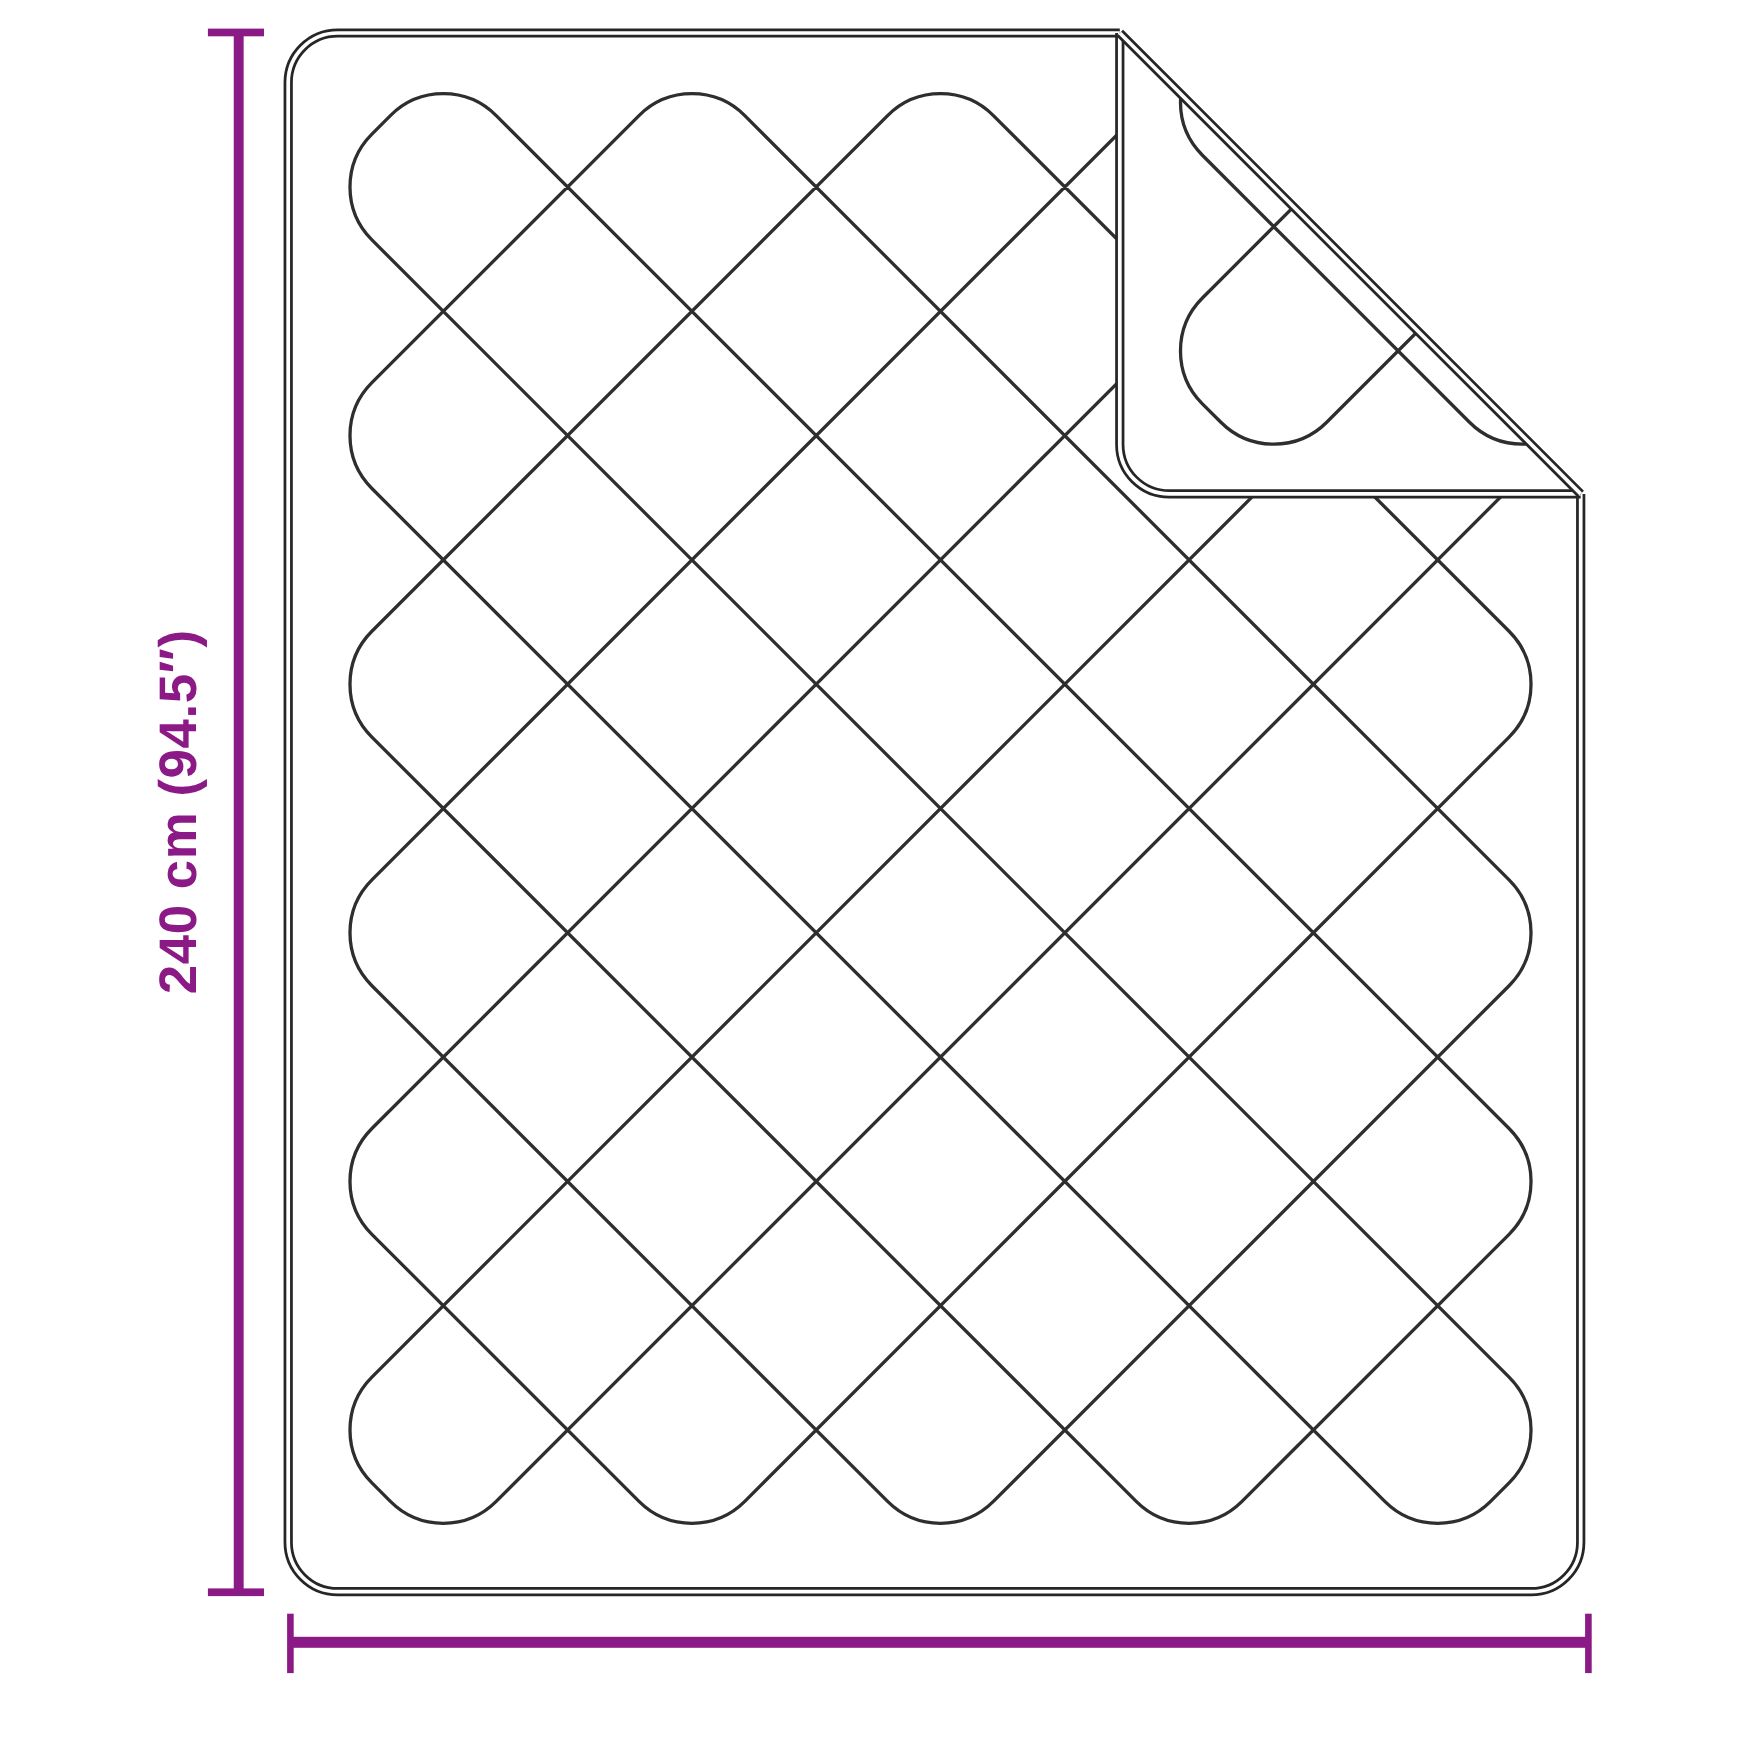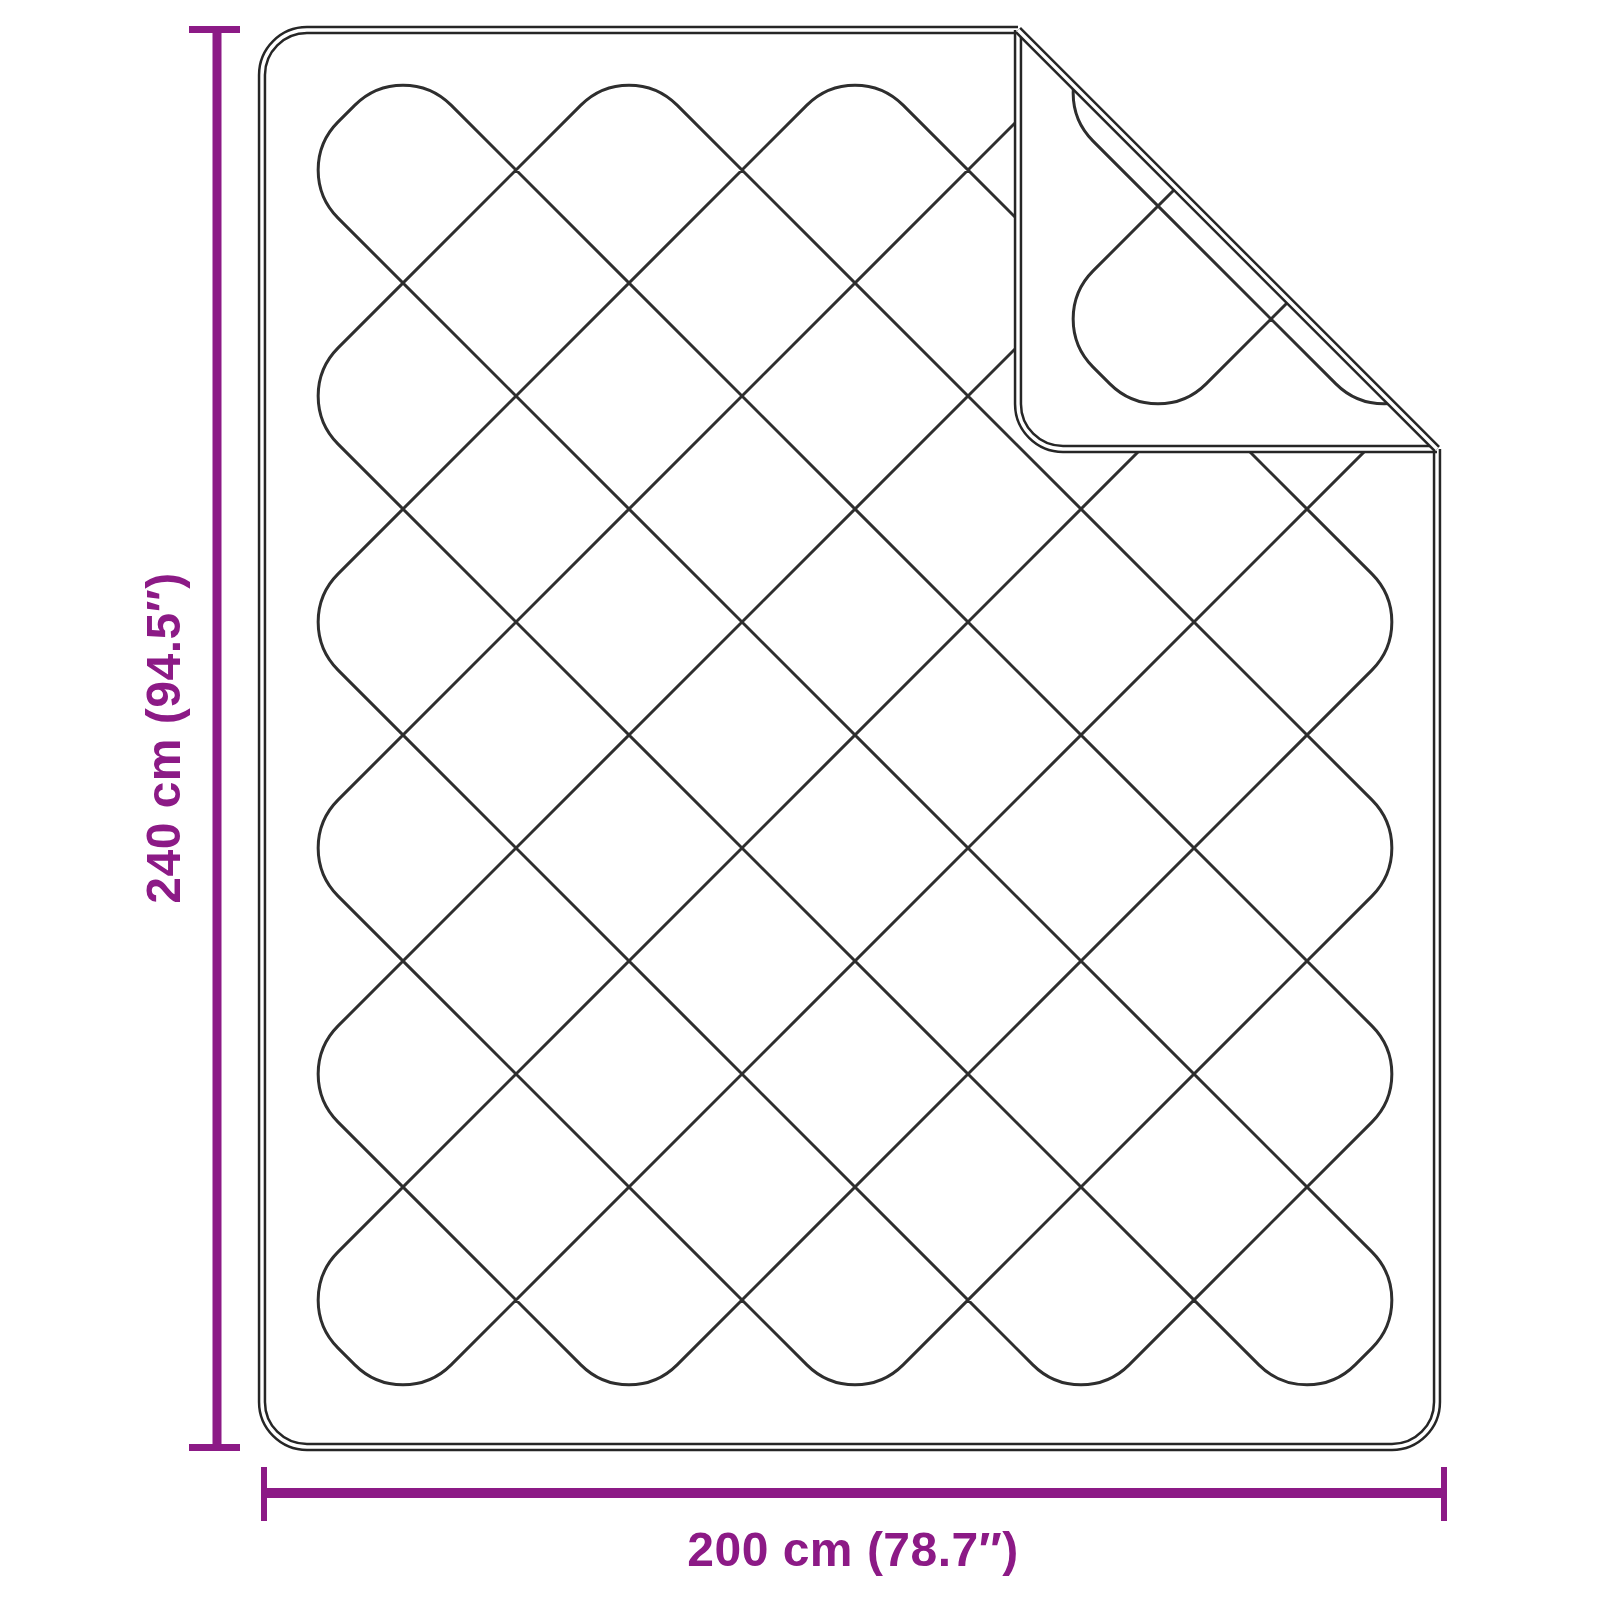--- a/index.html
+++ b/index.html
@@ -65,14 +65,13 @@
         <rect x="189" y="1444" width="51" height="7"></rect>
       </g>
     <g id="dim-h" class="dim">
         <rect x="264" y="1488" width="1181" height="10"></rect>
         <rect x="261" y="1467" width="6" height="54"></rect>
         <rect x="1441" y="1467" width="6" height="54"></rect>
       </g>
   </svg>
 
   <div class="dim-label" id="label-height">240 cm (94.5″)</div>
-  <div class="dim-label" id="label-width">200 cm (78.7″)</div>
 </div>
 
 </body></html>

